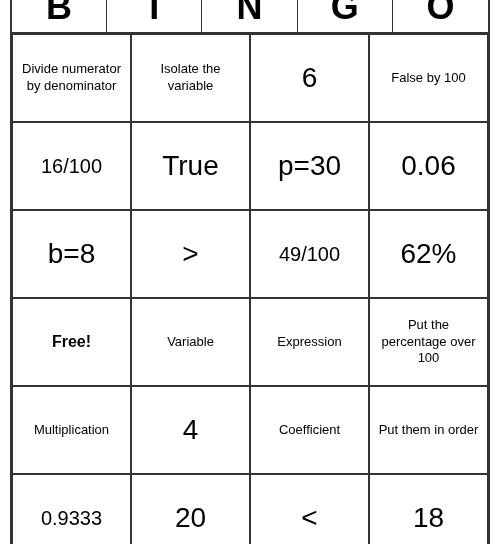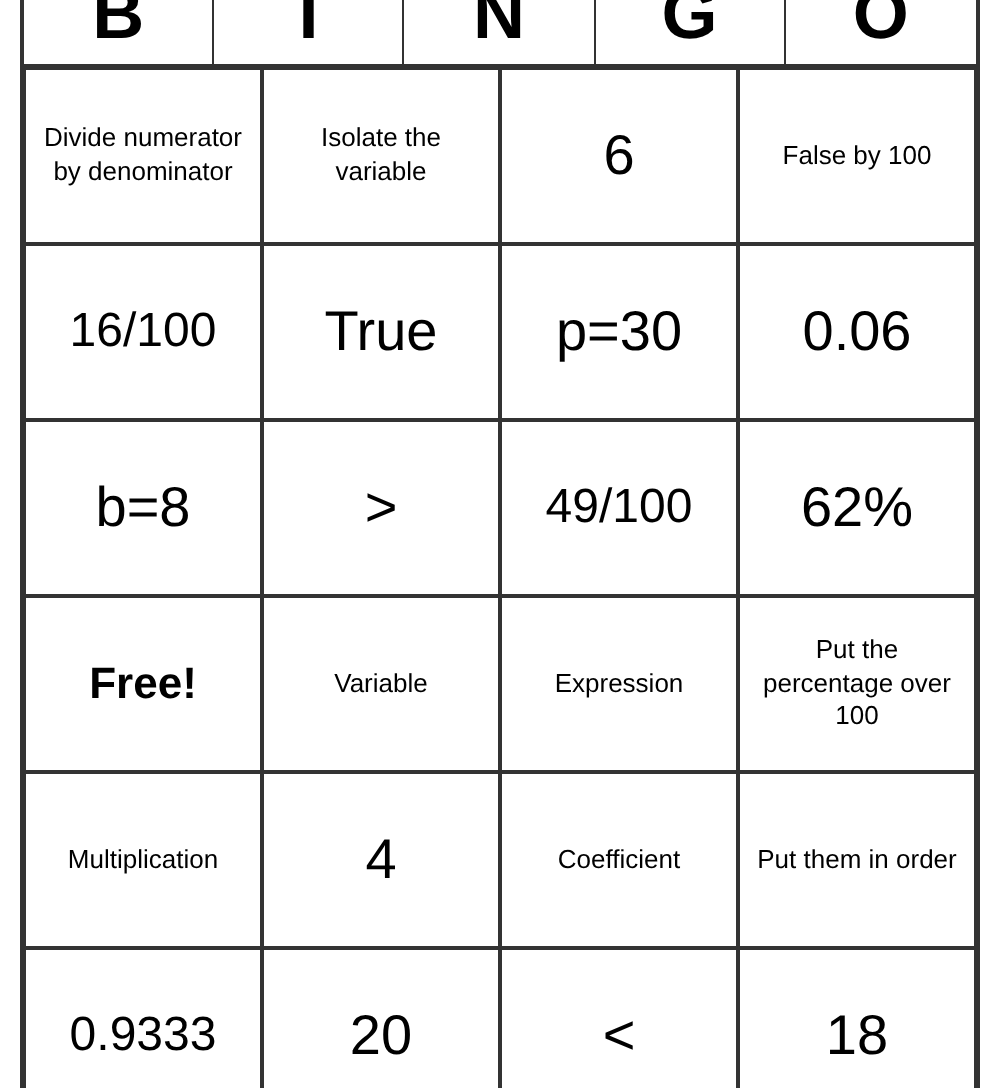--- a/index.html
+++ b/index.html
@@ -46,24 +46,24 @@
       height: 88px;
       padding: 4px;
       font-size: 13px;
       line-height: 1.3;
     }
     .bingo-cell.large-text {
       font-size: 28px;
       font-weight: normal;
     }
     .bingo-cell.medium-text {
-      font-size: 24px;
+      font-size: 20px;
     }
     .bingo-cell.free {
-      font-size: 22px;
+      font-size: 16px;
       font-weight: bold;
     }
   </style>
 </head>
 <body>
 
 <div class="bingo-card">
   <div class="bingo-header">
   <div class="bingo-header-cell">B</div>
       <div class="bingo-header-cell">I</div>

